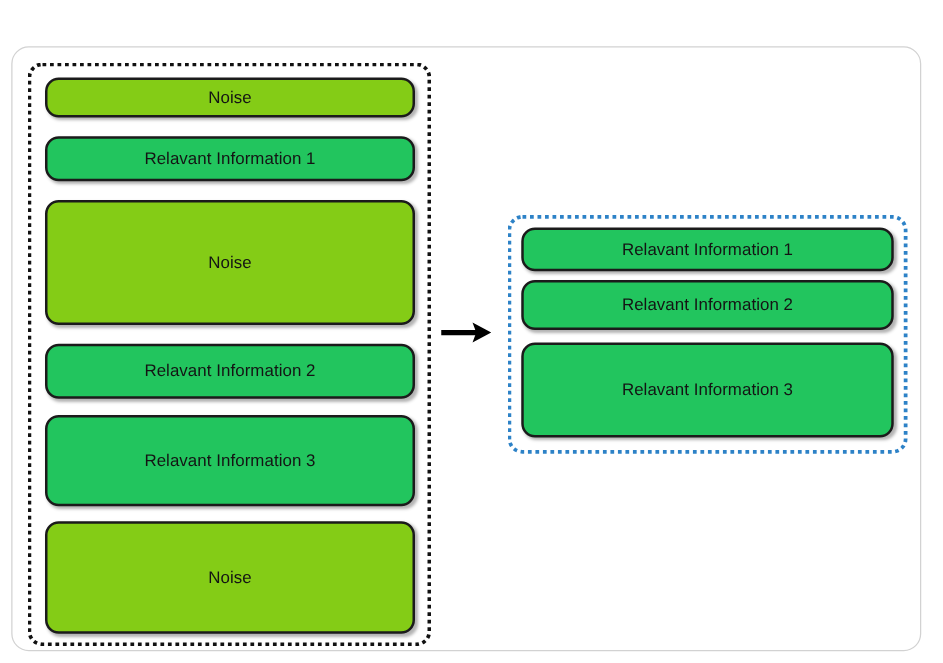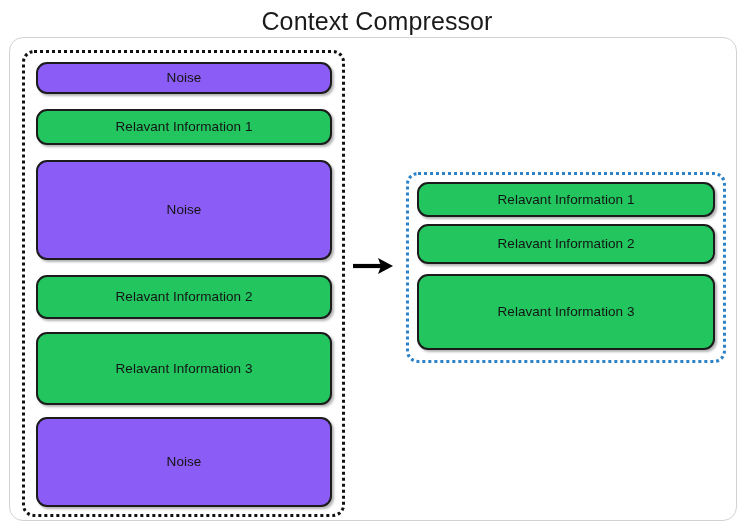--- a/index.html
+++ b/index.html
@@ -67,21 +67,21 @@
     height: 191px;
     border: 3px dotted #2d82c7;
   }
 
   
   .node {
     position: absolute;
     box-sizing: border-box;
     border: 2px solid #1b1b1b;
     border-radius: 11px;
-    background: #8b5cf6;
+    background: #84cc16;
     box-shadow: 2px 2px 2.5px rgba(0,0,0,0.30);
     display: flex;
     align-items: center;
     justify-content: center;
   }
   .node.blue {
     background: #22c55e;
   }
   .node-label {
     font-size: 13.5px;
@@ -99,21 +99,20 @@
     top: 255px;
     width: 44px;
     height: 22px;
   }
 </style>
 </head>
 <body>
 
 <div id="canvas">
 
-  <div class="diagram-title">Context Compressor</div>
 
   <div class="outer-frame"></div>
 
   <div class="group group-left"></div>
   <div id="left-items">
       <div class="node" style="left: 36px; top: 62px; width: 296px; height: 32px;">
         <span class="node-label">Noise</span>
       </div>
       <div class="node blue" style="left: 36px; top: 109px; width: 296px; height: 36px;">
         <span class="node-label">Relavant Information 1</span>

